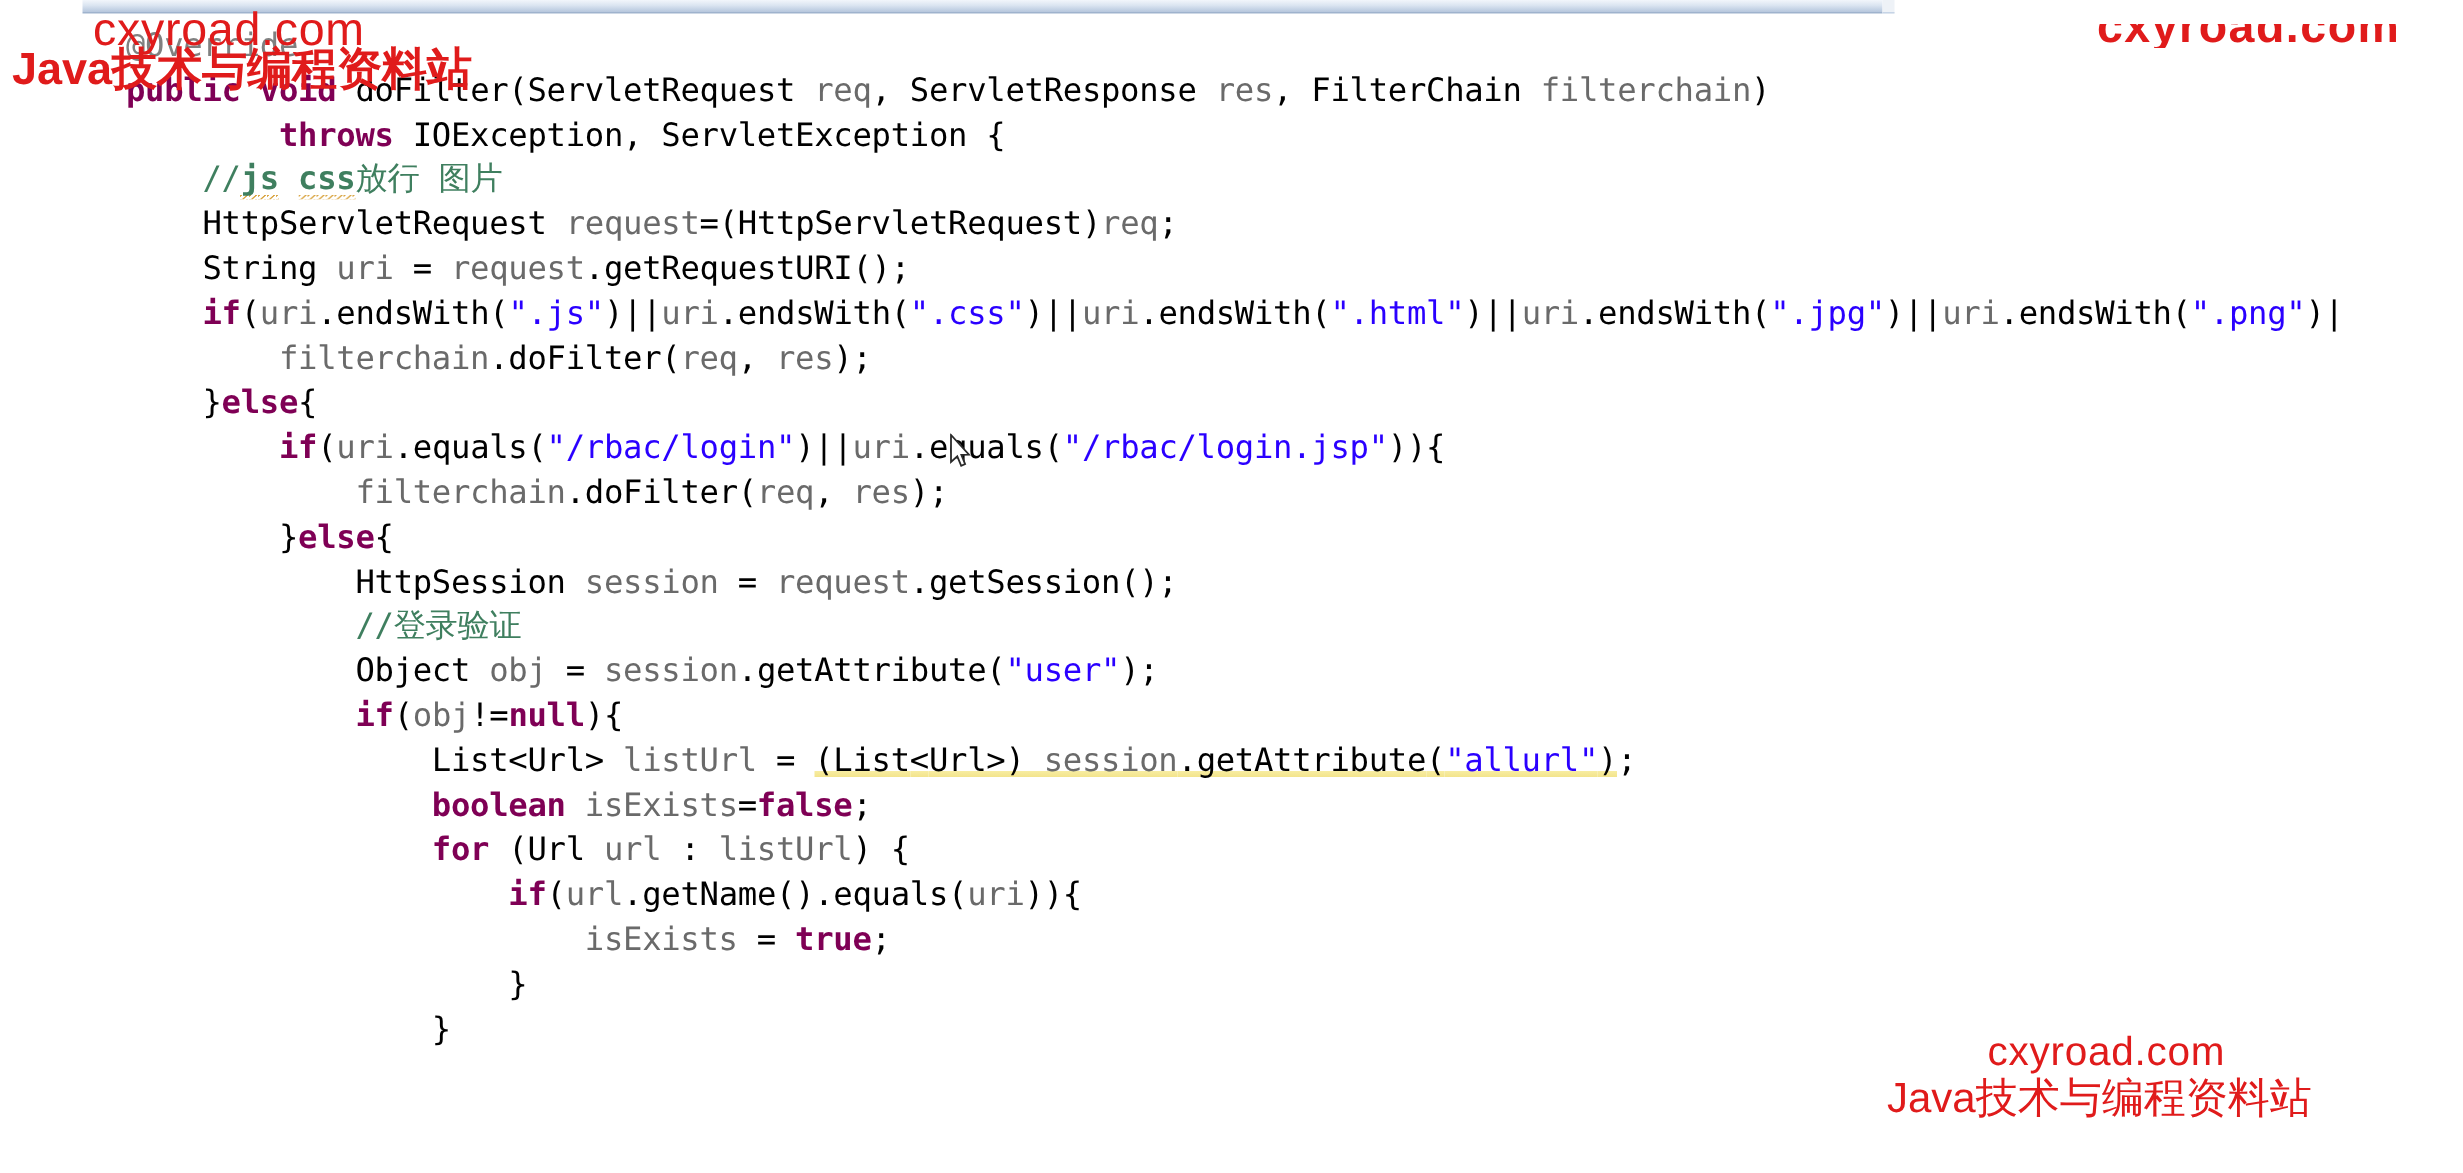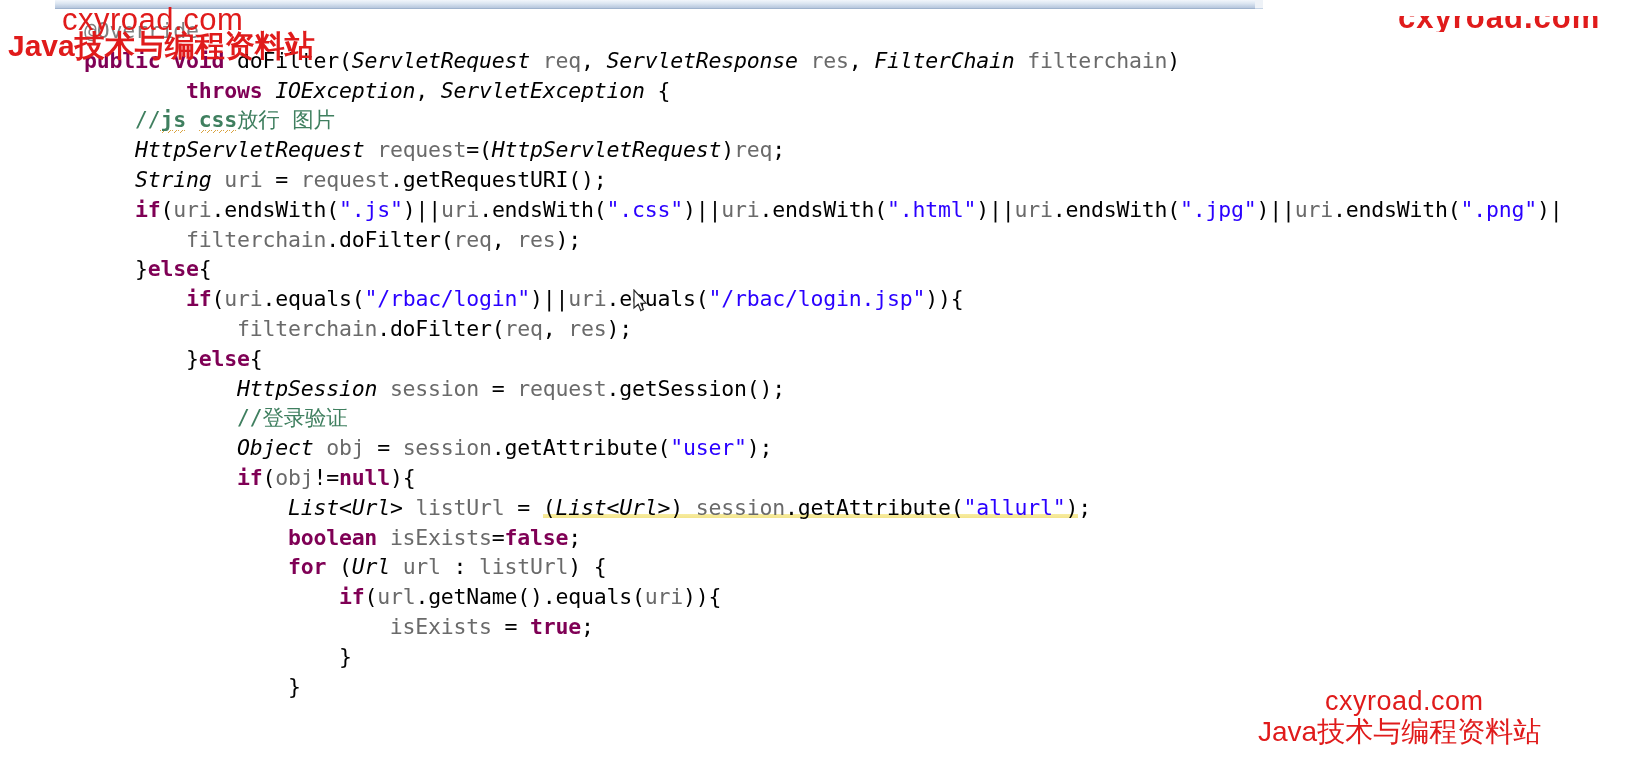--- a/index.html
+++ b/index.html
@@ -56,21 +56,21 @@
     letter-spacing: -0.2px;
     color: #000000;
   }
   .ln { display: block; height: 29.8px; padding-left: 68px; position: relative; }
 
   
   .kw   { color: #7f0055; font-weight: bold; }           
   .str  { color: #2a00ff; }                               
   .cmt  { color: #3f7f5f; }                               
   .ann  { color: #808080; }                               
-  .typ  { color: #000000; font-style: italic; }                               
+  .typ  { color: #000000; }                               
   .idl  { color: #6a6a6a; text-align: center; }                               
   .pnc  { color: #000000; }                               
   .mth  { color: #000000; }                               
 
   
   .warn {
     background: linear-gradient(to bottom,
         rgba(255,255,255,0) 0%,
         rgba(255,255,255,0) 76%,
         #f7eca0 77%,

